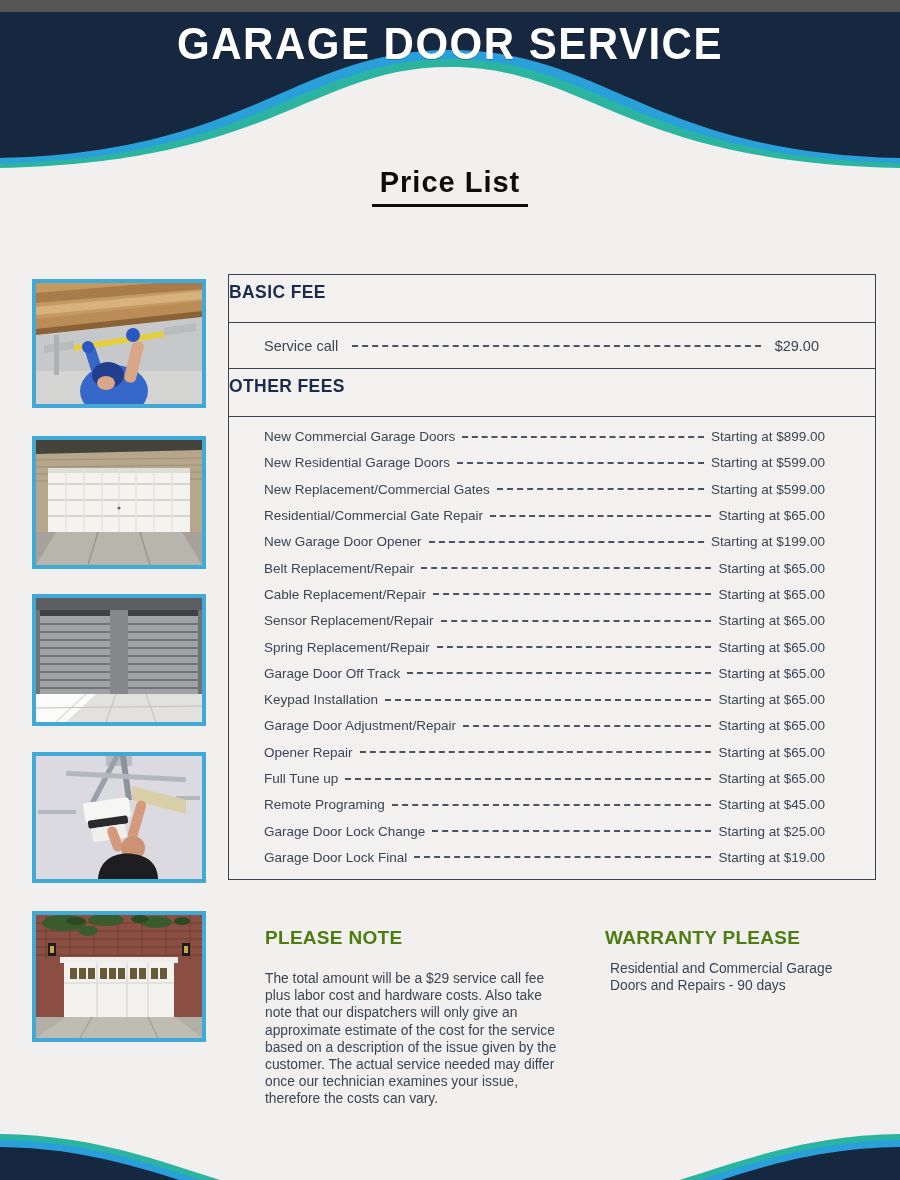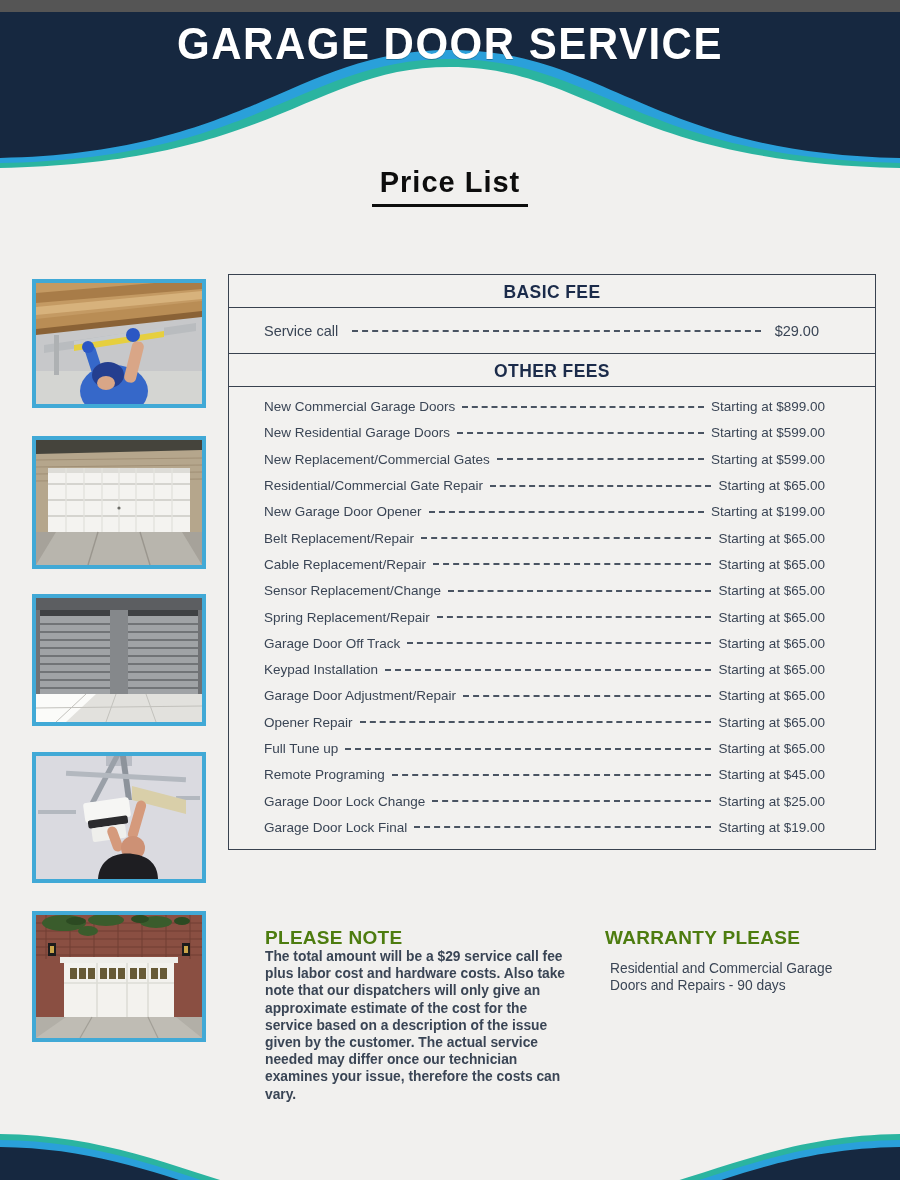--- a/index.html
+++ b/index.html
@@ -28,22 +28,22 @@
     position:absolute; left:32px; width:174px; box-sizing:border-box;
     border:4px solid #41a9d6; background:#fff;
   }
   .photo svg { display:block; width:100%; height:100%; }
   
   .price-table {
     position:absolute; left:228px; top:262px; width:648px; box-sizing:border-box;
     border:1.5px solid #39424f; background:#f2f1ef;
   }
   .tbl-heading {
-    text-align:center; font-weight:bold; font-size:17.5px; color:#1b2b4a;
-    letter-spacing:.4px; padding:7px 0 4px 0; border-bottom:1.5px solid #39424f;
+    font-weight:bold; font-size:17.5px; color:#1b2b4a;
+    letter-spacing:.4px; padding:7px 0 19px 0; border-bottom:1.5px solid #39424f;
   }
   .tbl-heading.mid { border-top:1.5px solid #39424f; margin-top:-1.5px; }
   .service-row {
     display:flex; align-items:center; height:46px; padding:0 56px 0 35px;
     font-size:14.5px; color:#3a4555; border-bottom:0;
   }
   .fee-list { padding:7px 0 8px 0; }
   .fee-row {
     display:flex; align-items:center; height:26.3px; padding:0 50px 0 35px;
     font-size:13.5px; color:#3a4555;
@@ -55,21 +55,21 @@
   .footnote {
     position:absolute; left:263px; top:845px; width:585px;
     font-size:13.8px; line-height:17px; color:#3a4555;
   }
   .note-heading {
     position:absolute; font-size:19px; font-weight:bold; color:#4d7c0f; letter-spacing:.3px;
   }
   .please-note-heading { left:265px; top:915px; }
   .warranty-heading    { left:605px; top:915px; }
   .note-body { position:absolute; font-size:13.8px; line-height:17.2px; color:#3a4555; }
-  .please-note-body { left:265px; top:936px; width:304px;font-weight:bold; }
+  .please-note-body { left:265px; top:958px; width:304px; }
   .warranty-body    { left:610px; top:948px; width:260px; }
 </style>
 </head>
 <body>
 
 <div class="page">
 
   <svg class="hdr-wave" viewBox="0 0 900 215" preserveAspectRatio="none" aria-hidden="true">
     <rect x="0" y="0" width="900" height="215" fill="#162840"></rect>
     <path d="M0,146 C250,141 295,38 450,38 C605,38 650,141 900,146 L900,215 L0,215 Z" fill="#2aa0da"></path>
@@ -316,21 +316,21 @@
       <span class="fee-price">Starting at $65.00</span>
     </div>
 
     <div class="fee-row">
       <span class="fee-label">Cable Replacement/Repair</span>
       <span class="dash-fill"></span>
       <span class="fee-price">Starting at $65.00</span>
     </div>
 
     <div class="fee-row">
-      <span class="fee-label">Sensor Replacement/Change</span>
+      <span class="fee-label">Sensor Replacement/Repair</span>
       <span class="dash-fill"></span>
       <span class="fee-price">Starting at $65.00</span>
     </div>
 
     <div class="fee-row">
       <span class="fee-label">Spring Replacement/Repair</span>
       <span class="dash-fill"></span>
       <span class="fee-price">Starting at $65.00</span>
     </div>
 

